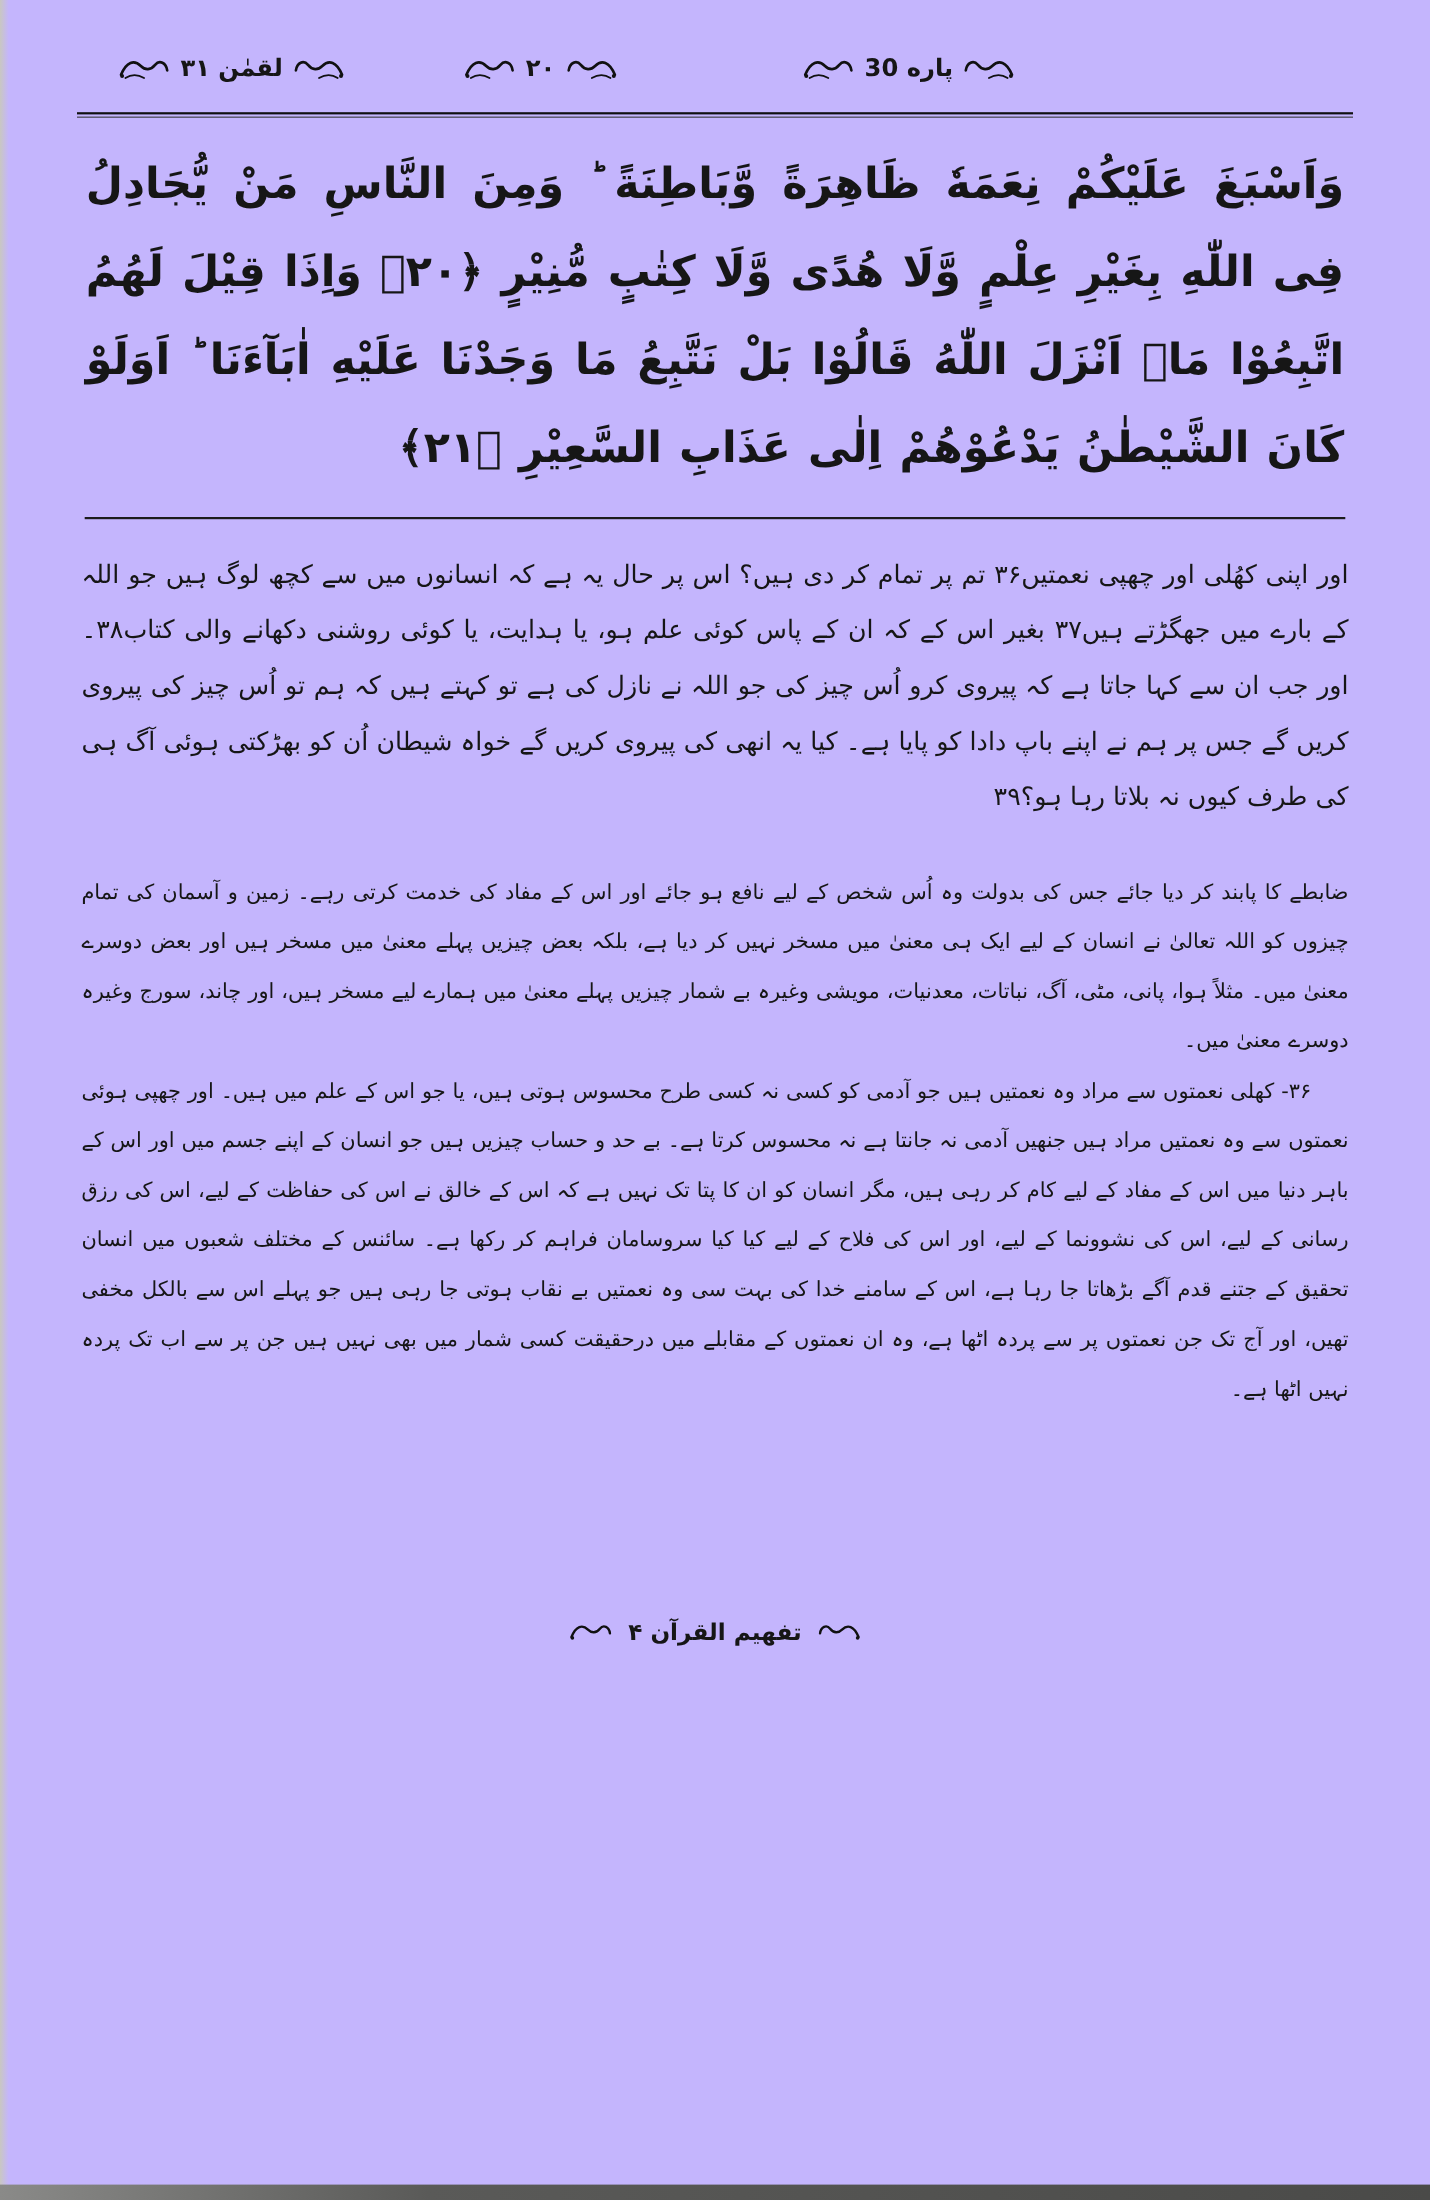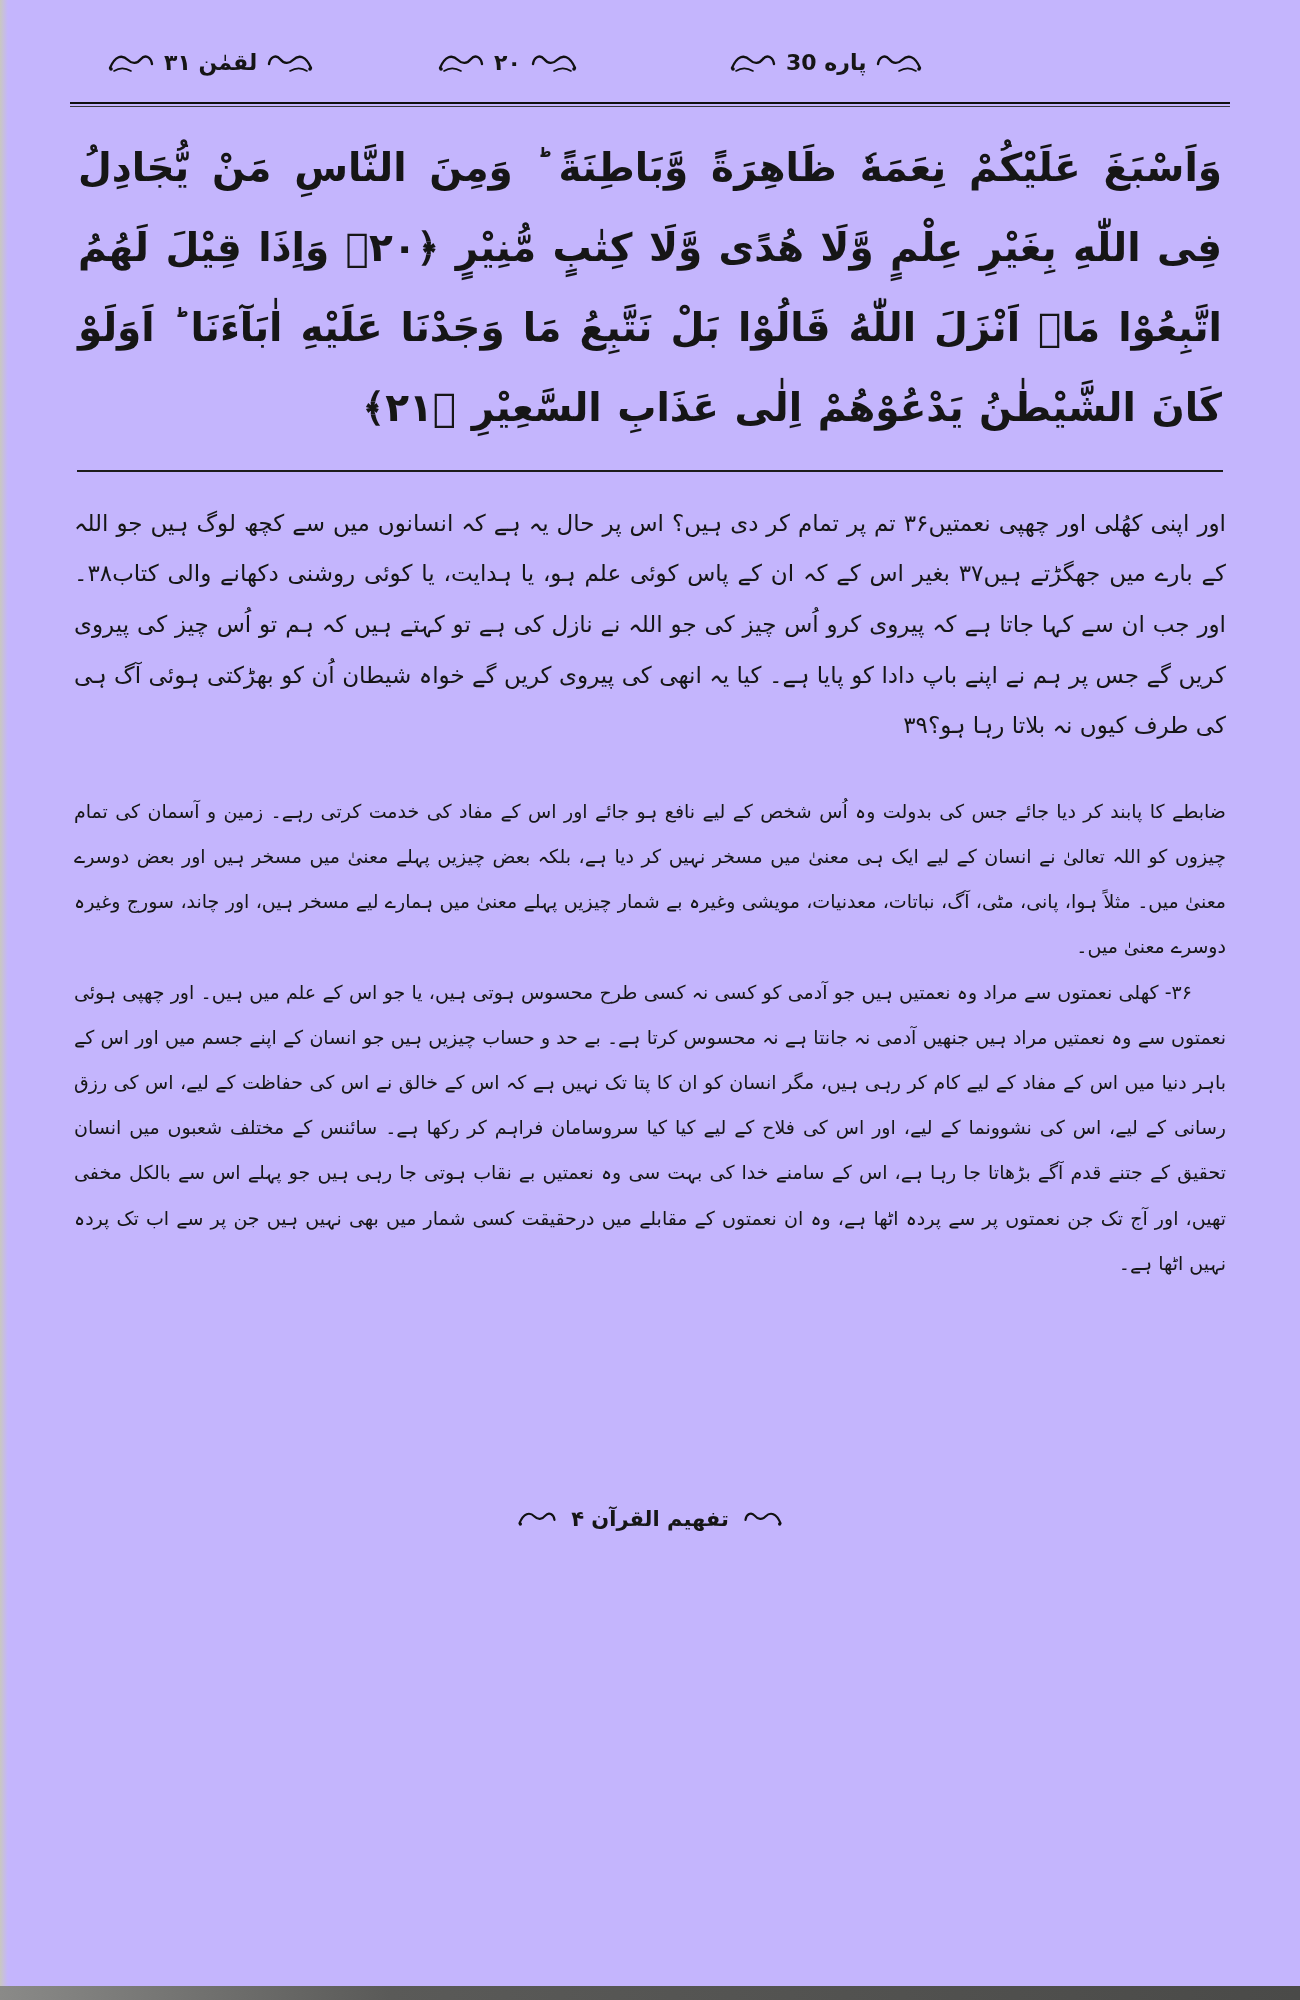--- a/index.html
+++ b/index.html
@@ -37,21 +37,21 @@
     top: 0;
     display: flex;
     align-items: center;
     gap: 8px;
     font-size: 22px;
     font-weight: bold;
     white-space: nowrap;
   }
   .cartouche .label { padding: 0 2px; direction: rtl; }
   .c-left   { left: 38px; }
-  .c-center { left: 368px; }
+  .c-center { left: 352px; }
   .c-right  { left: 660px; }
   .orn svg { display: block; }
   .orn.flip svg { transform: scaleX(-1); }
 
   .header-rule {
     margin-top: 4px;
     border-top: 2.5px solid #101010;
     position: relative;
   }
   .header-rule::after {
@@ -95,21 +95,21 @@
     line-height: 2.38;
     padding: 30px 4px 0 4px;
   }
   .footnotes p { margin: 0; }
   .footnotes p.numbered { text-indent: 34px; }
 
   
   .footer {
     position: absolute;
     left: 0;
-    top: 1507px;
+    top: 1472px;
     width: 100%;
     display: flex;
     justify-content: center;
     align-items: center;
     gap: 10px;
     font-size: 21px;
     font-weight: bold;
     direction: ltr;
   }
   .footer .label { direction: rtl; padding: 0 4px; }

